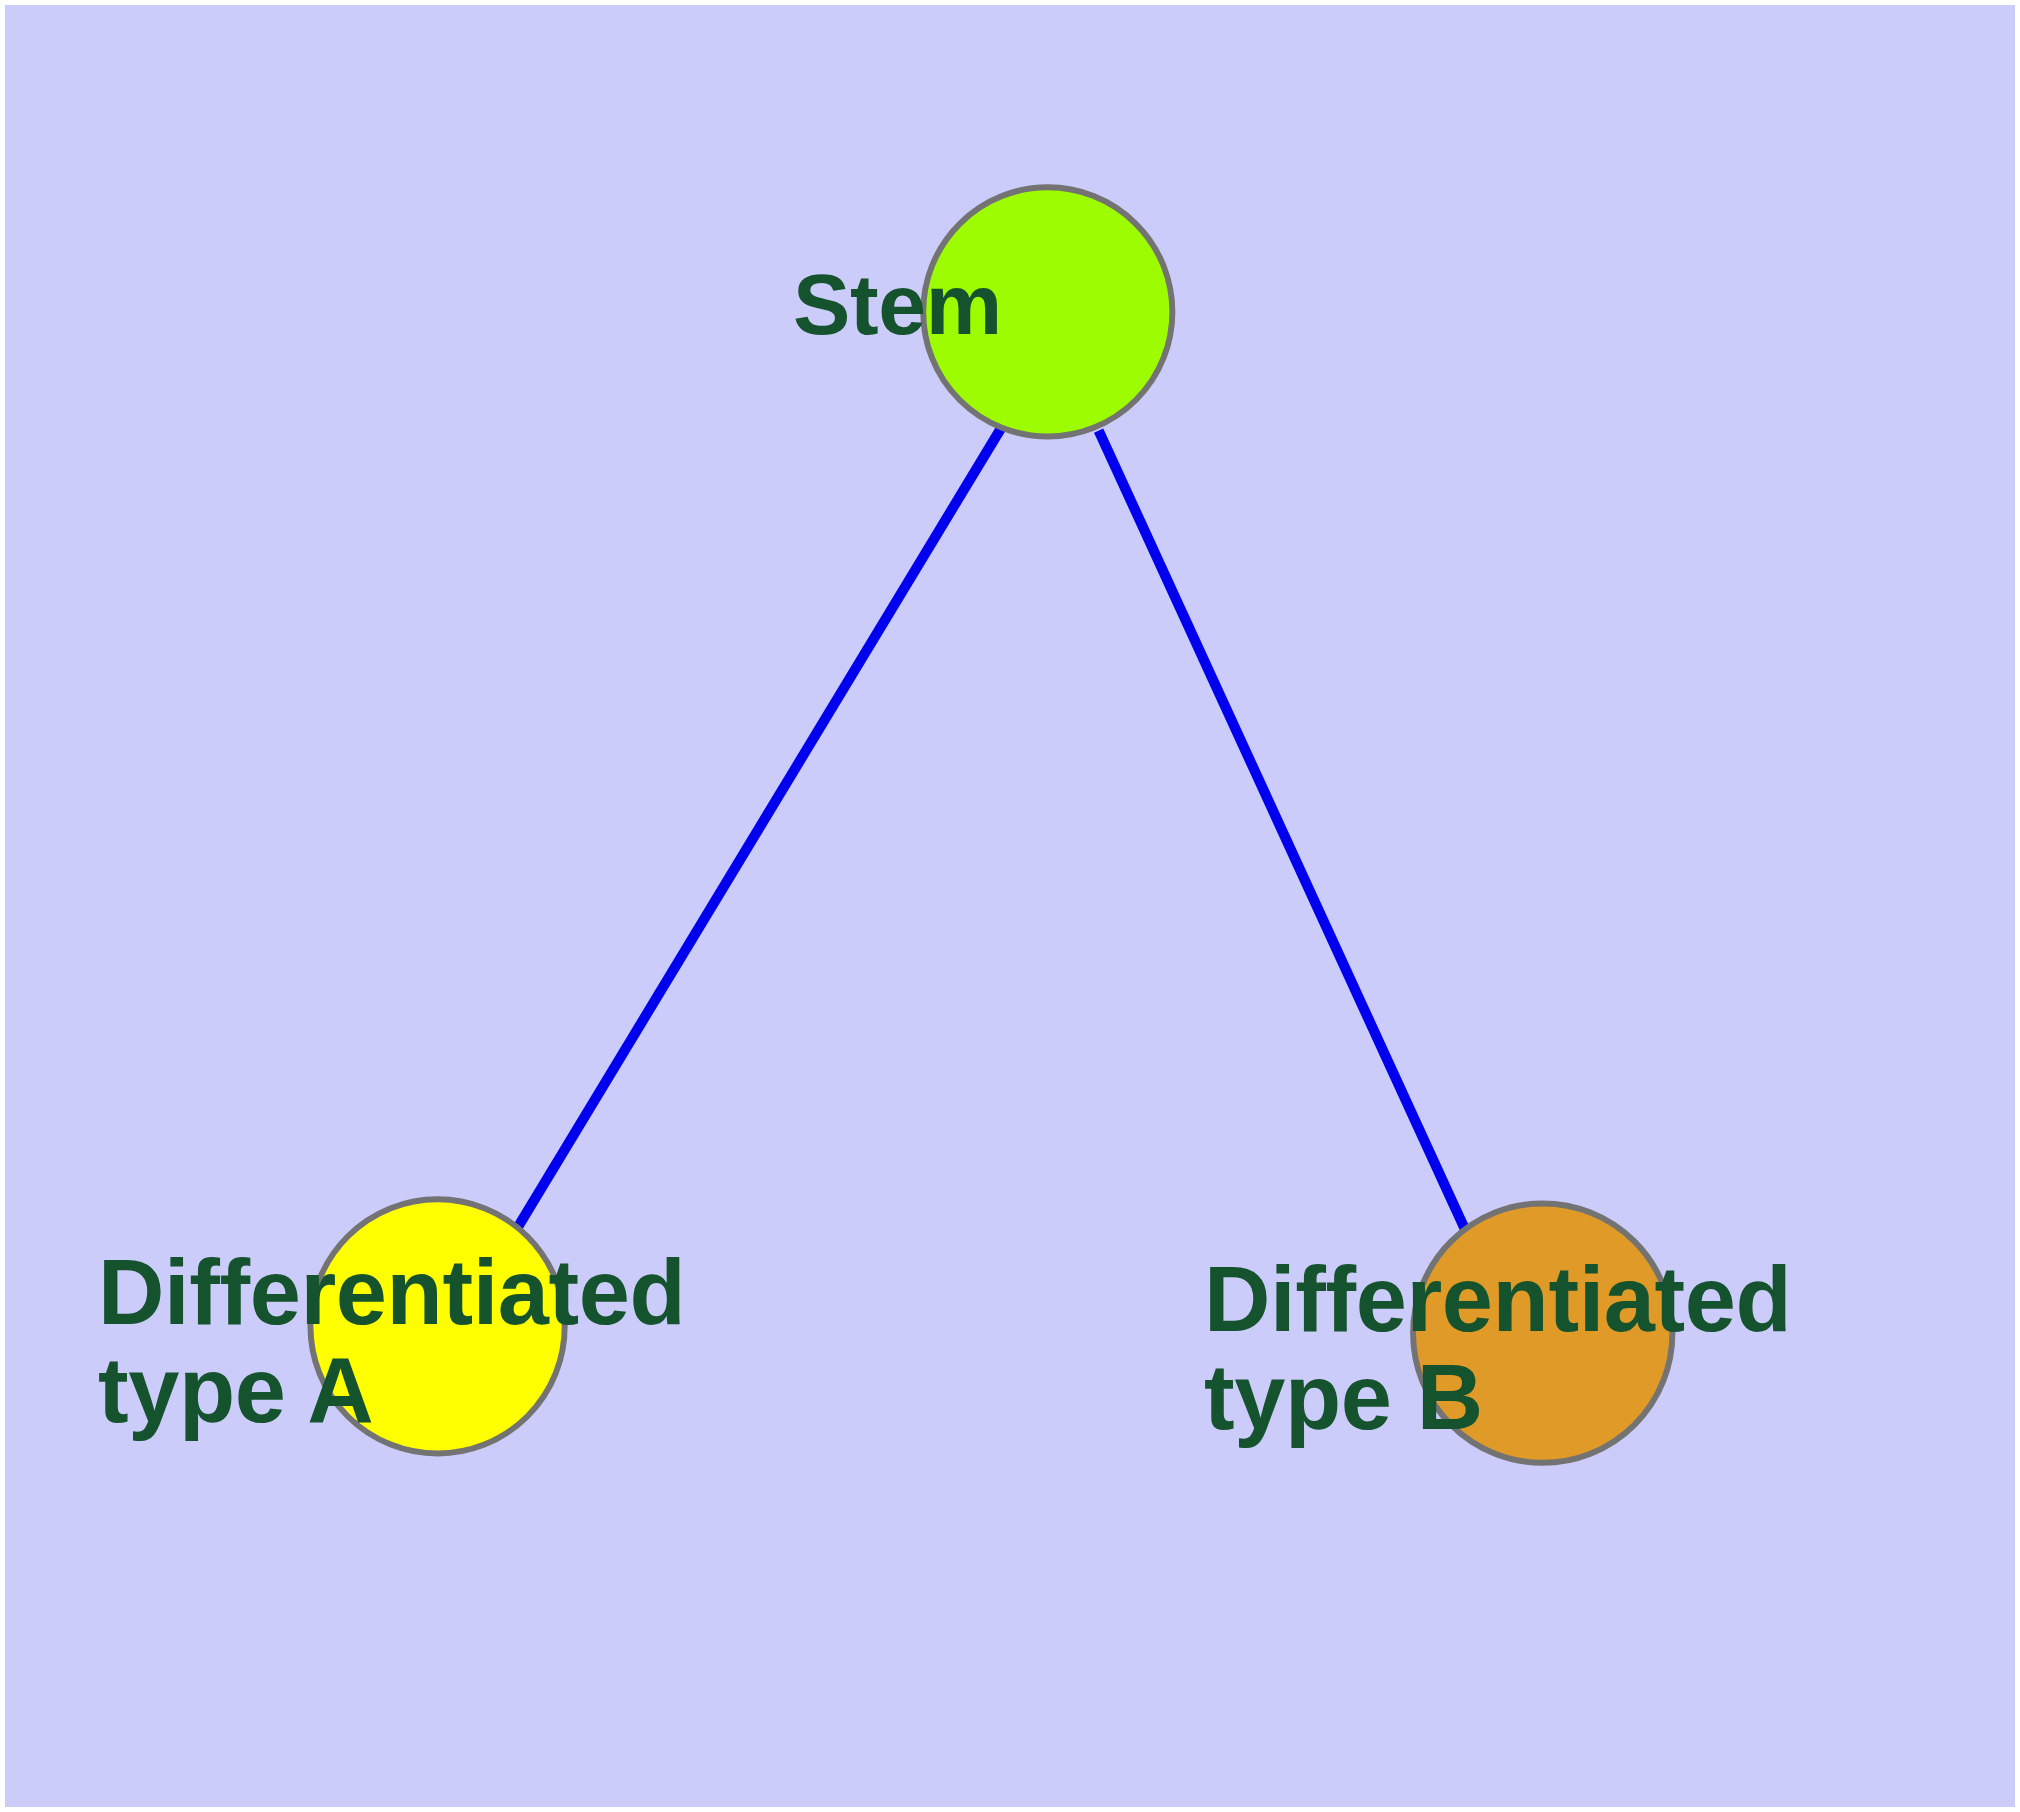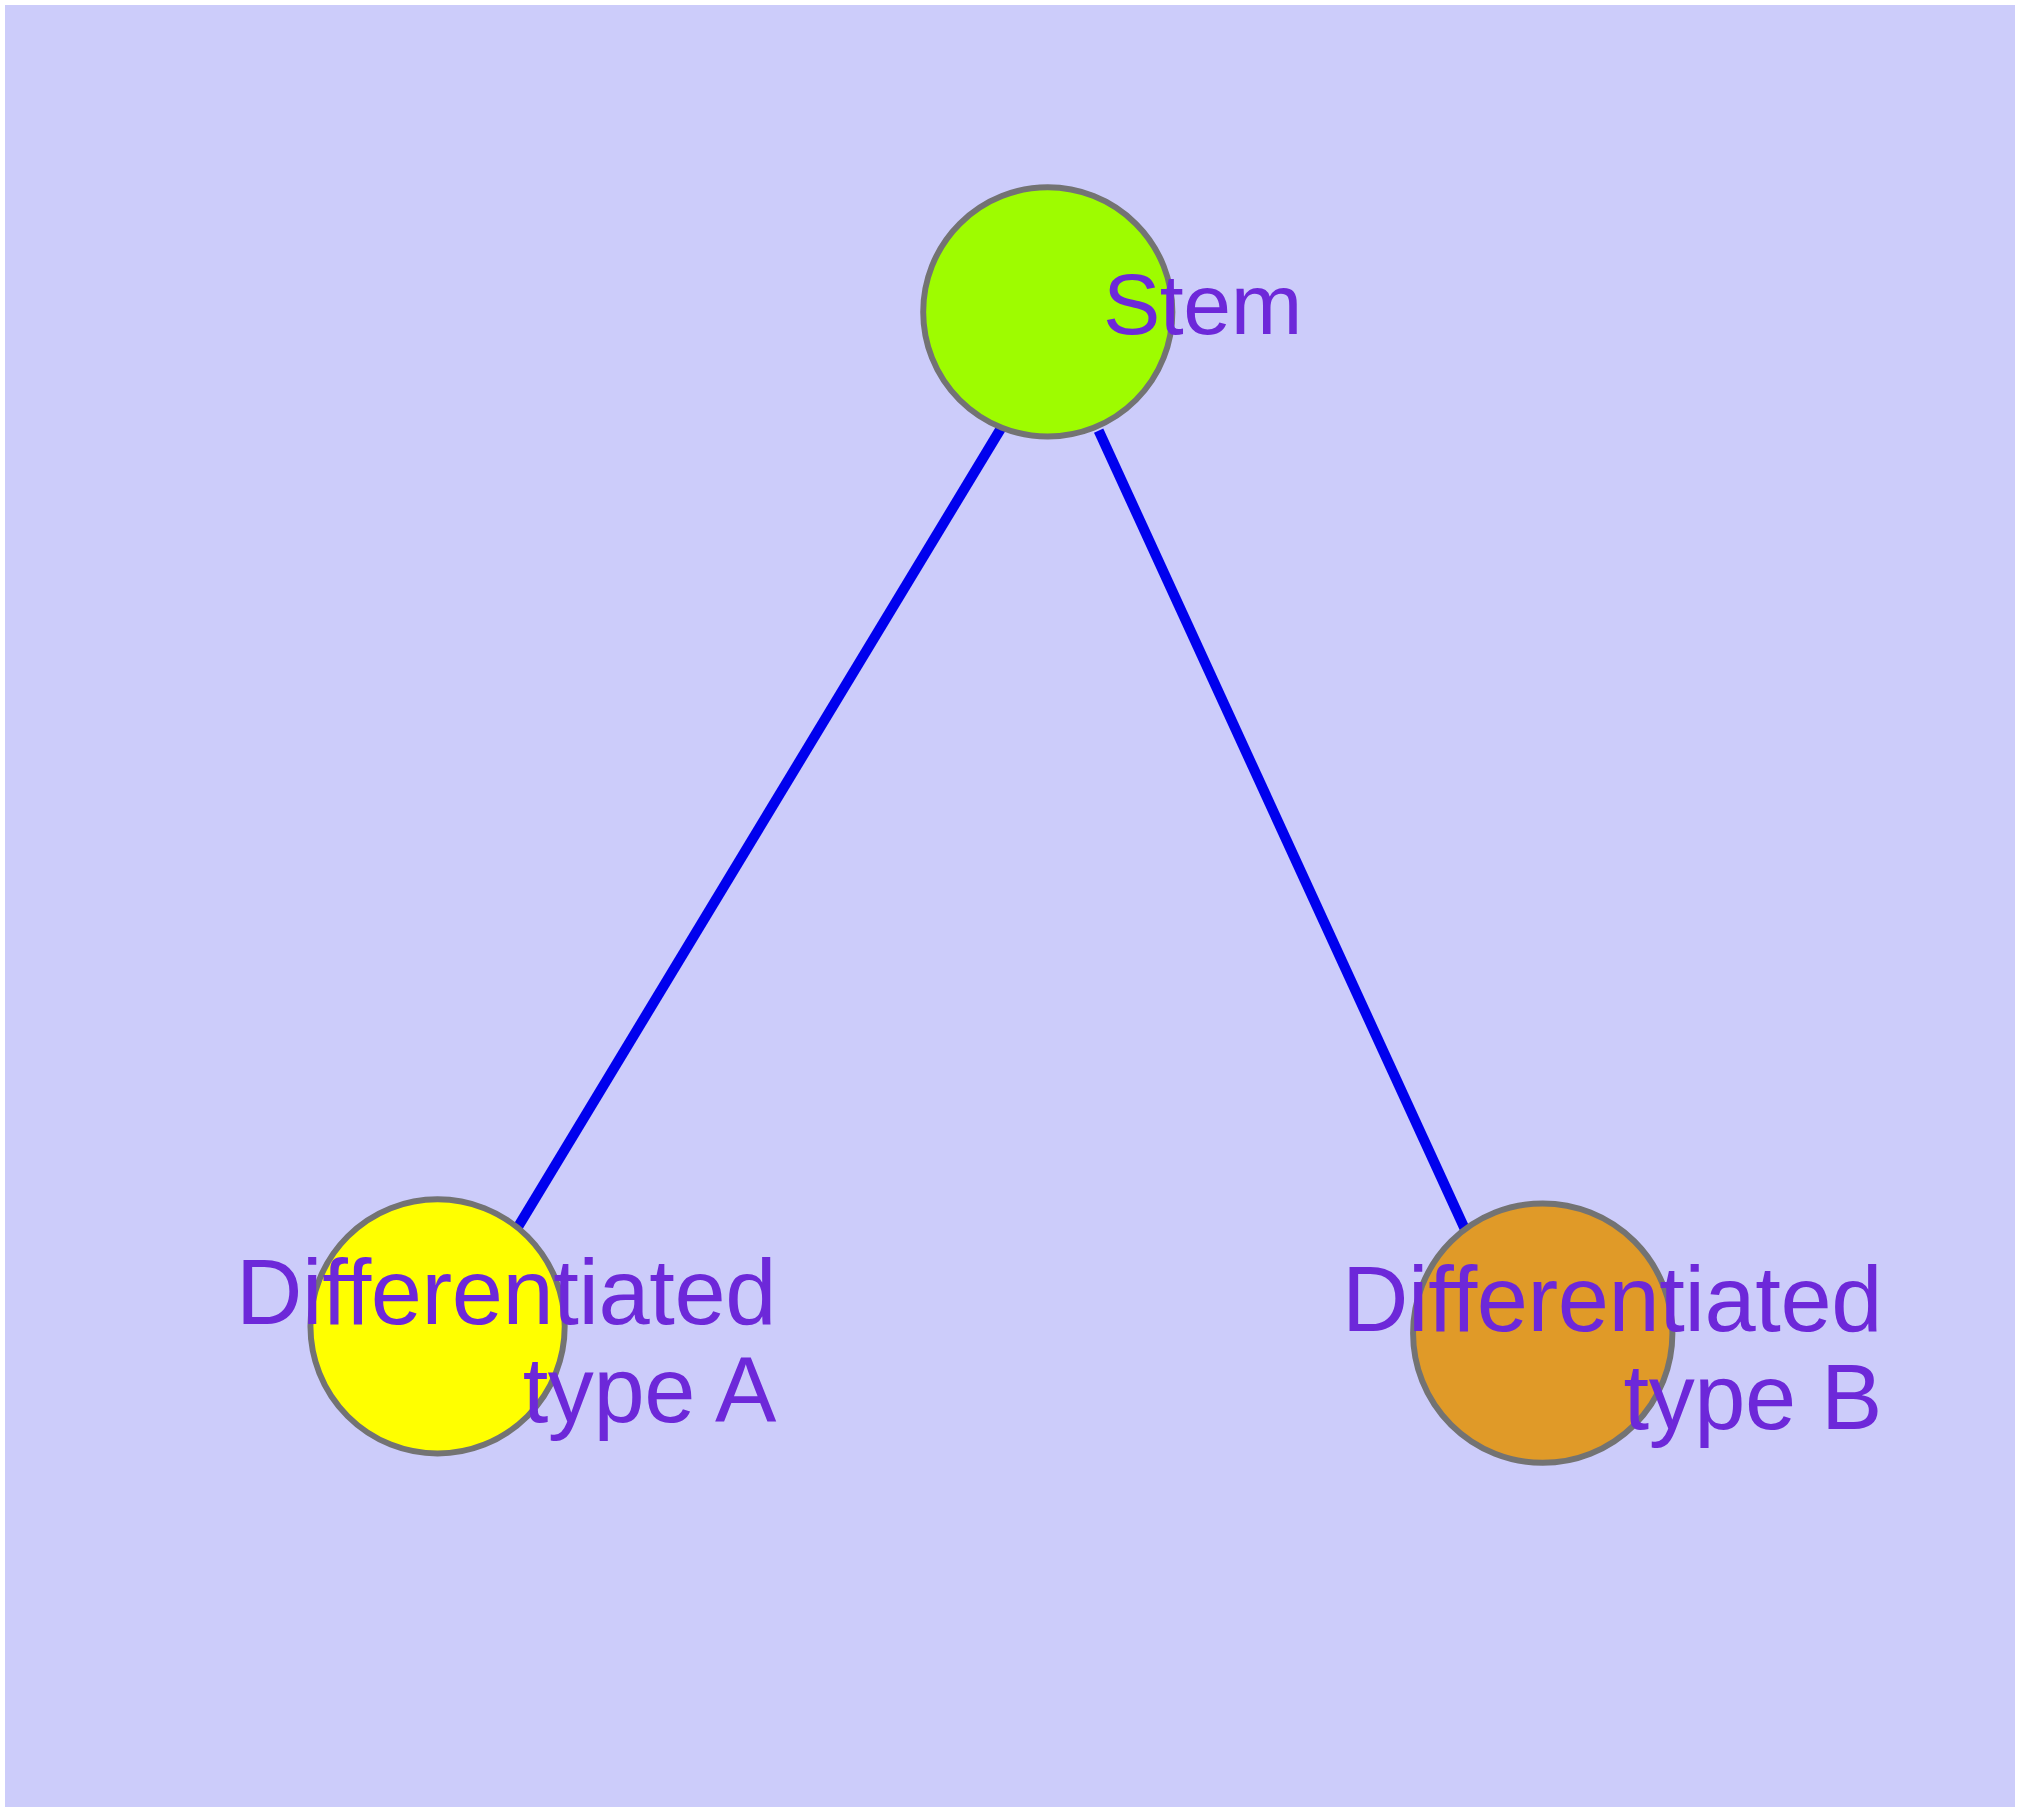--- a/index.html
+++ b/index.html
@@ -37,23 +37,23 @@
     stroke-width: 12;
     stroke-linecap: butt;
     fill: none;
   }
   .node-circle {
     stroke: #737373;
     stroke-width: 7;
   }
   .node-label {
     position: absolute;
-    text-align: right;
-    color: #6d28d9;
-    font-weight: normal;
+    text-align: left;
+    color: #14532d;
+    font-weight: bold;
     line-height: 1.06;
     white-space: pre;
     letter-spacing: -0.4px;
     pointer-events: none;
     -webkit-font-smoothing: antialiased;
   }
   #label-stem {
     font-size: 86px;
     left: 793px;
     top: 259px;

